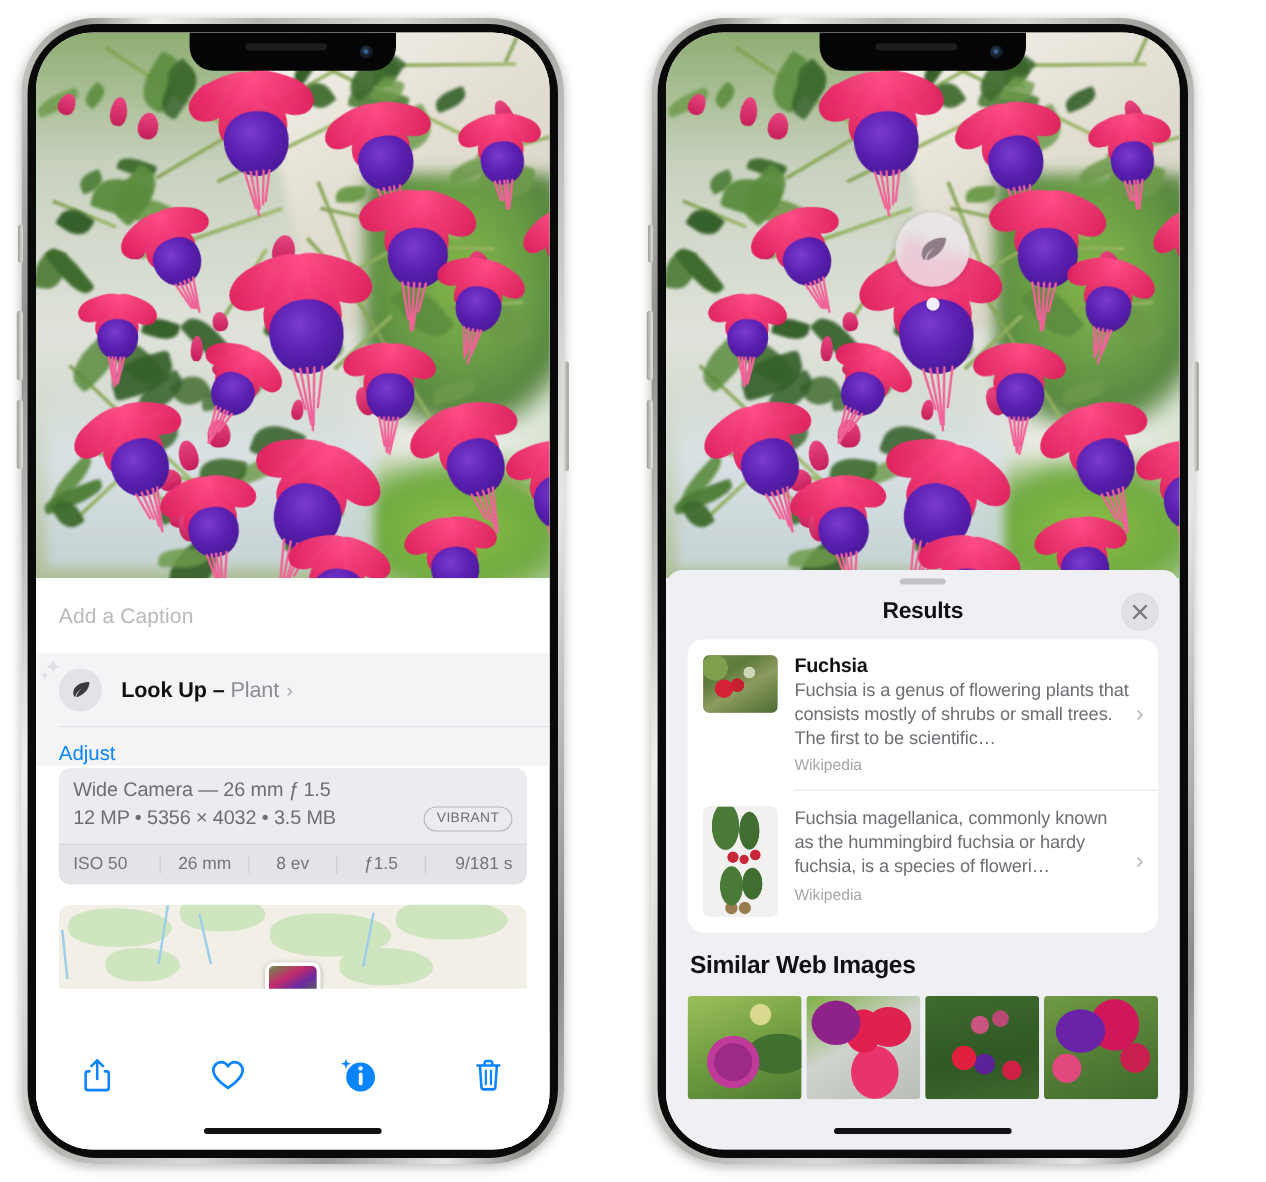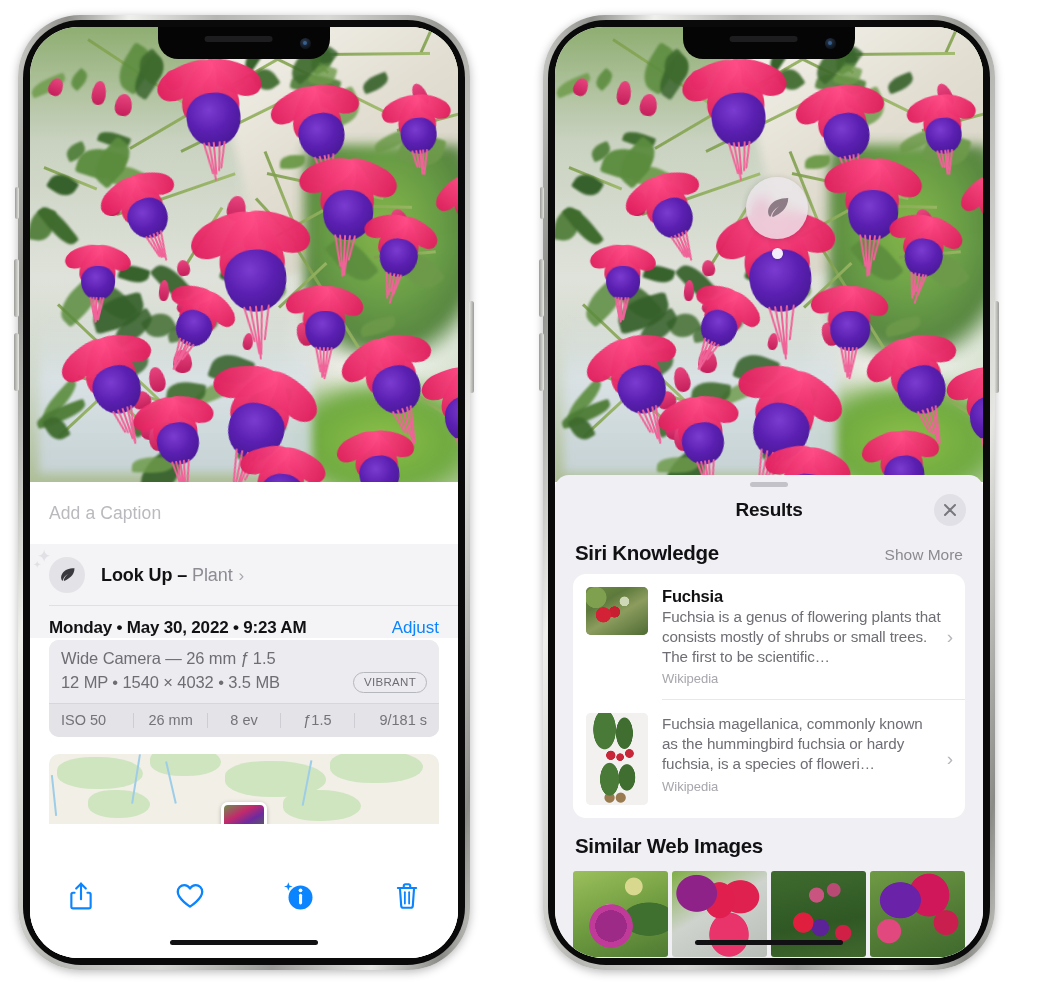--- a/index.html
+++ b/index.html
@@ -965,30 +965,29 @@
           </div>
           <div class="lookup-label">
             <span>Look Up –</span>
             <span class="lookup-sub">Plant</span><span class="chev-s">›</span>
           </div>
           <div class="divider-inset"></div>
         </div>
 
         <div class="date-row">
           <div class="date-line">
-            <div class="date-text">Monday • May 30, 2022 • 9:23 AM</div>
             <div class="adjust">Adjust</div>
           </div>
         </div>
 
         <div class="exif-card">
           <div class="exif-body">
             <div class="exif-l1">Wide Camera — 26 mm ƒ 1.5</div>
             <div class="exif-l2row">
-              <div class="exif-l2">12 MP • 1540 × 4032 • 3.5 MB</div>
+              <div class="exif-l2">12 MP • 5356 × 4032 • 3.5 MB</div>
               <div class="badge-vibrant">VIBRANT</div>
             </div>
           </div>
           <div class="exif-foot">
             <div class="exif-cell">ISO 50</div>
             <div class="exif-sep"></div>
             <div class="exif-cell">26 mm</div>
             <div class="exif-sep"></div>
             <div class="exif-cell">8 ev</div>
             <div class="exif-sep"></div>
@@ -1793,24 +1792,20 @@
 
         <div class="results-head">
           <div class="results-title">Results</div>
           <div class="close-btn">
             <svg width="16" height="16" viewBox="0 0 16 16">
               <path d="M3 3 L13 13 M13 3 L3 13" stroke="#77777e" stroke-width="2" stroke-linecap="round"></path>
             </svg>
           </div>
         </div>
 
-        <div class="sec-head">
-          <div class="sec-title">Siri Knowledge</div>
-          <div class="sec-action">Show More</div>
-        </div>
 
         <div class="kcard">
           <div class="krow">
             <div class="kthumb wide">
               <div class="tart" style="background:linear-gradient(150deg,#6f8a46 0%,#5d7a3c 30%,#8c9c5e 55%,#4e6b33 100%);"></div>
               <div class="tart" style="background:
                    radial-gradient(circle at 28% 58%, #d32235 0 14%, transparent 15%),
                    radial-gradient(circle at 46% 52%, #c81f30 0 13%, transparent 14%),
                    radial-gradient(circle at 62% 30%, #cfd8b6 0 9%, transparent 10%),
                    radial-gradient(circle at 16% 22%, #7fa04e 0 16%, transparent 17%);"></div>

